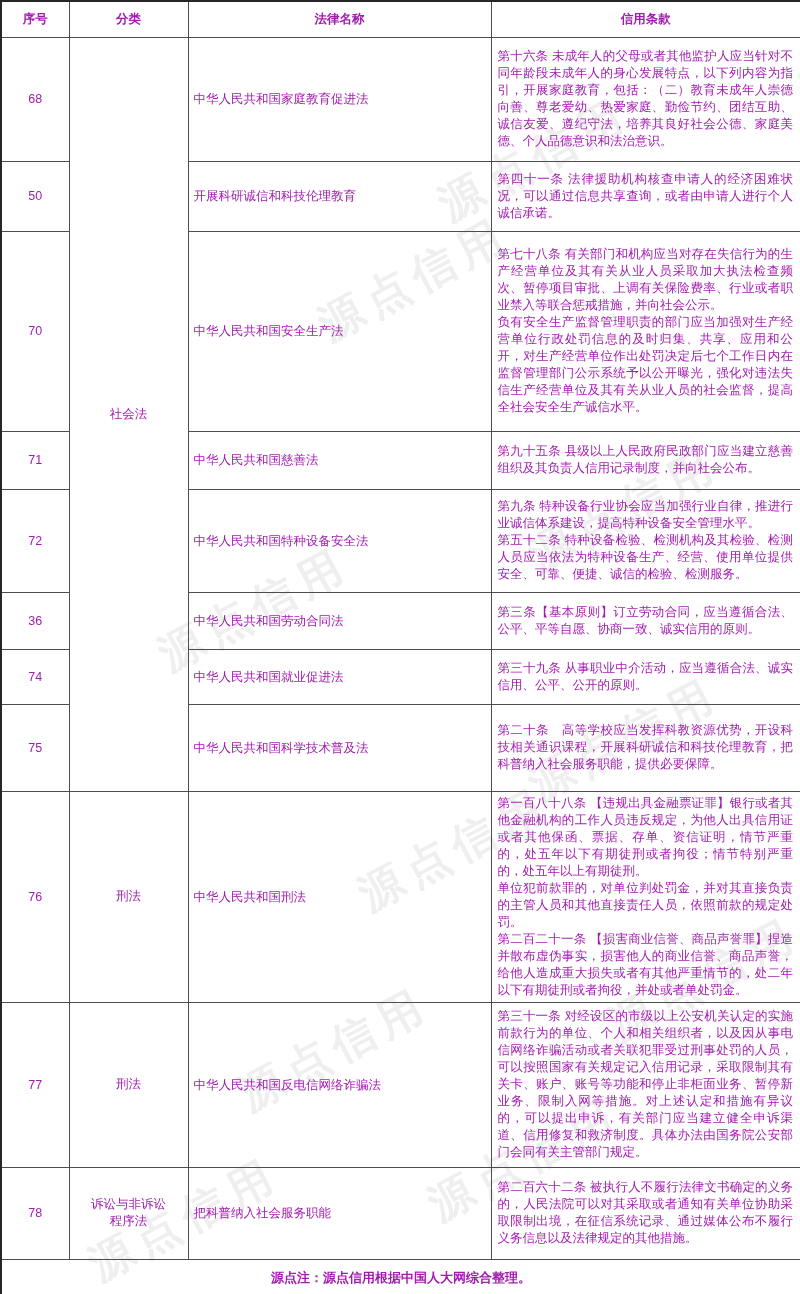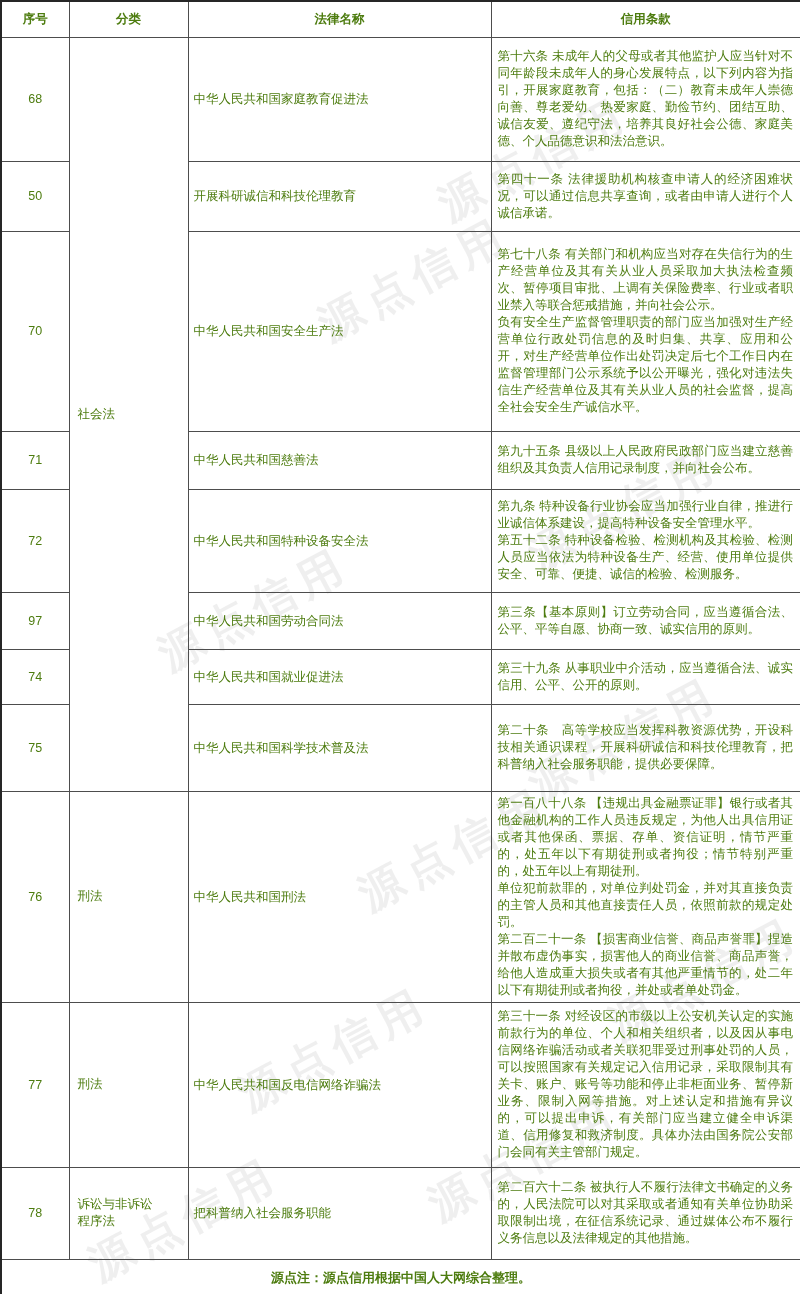--- a/index.html
+++ b/index.html
@@ -44,40 +44,41 @@
   table.law-table col.c-no   { width: 68px; }
   table.law-table col.c-cat  { width: 119px; }
   table.law-table col.c-law  { width: 303px; }
   table.law-table col.c-cls  { width: 310px; }
 
   table.law-table th,
   table.law-table td {
     border: 1px solid #4d4d4d;
     vertical-align: middle;
     font-size: 12.5px;
-    color: #4d7c0f;
+    color: #a21caf;
     background: transparent;
   }
   table.law-table { border: 2px solid #262626; }
 
   thead th {
     background: #2F5597;
     color: #ffffff;
     font-weight: bold;
     font-size: 13.5px;
     text-align: center;
     height: 36px;
     border-color: #24426e;
     border-bottom: 2px solid #262626;
   }
   td.no-cell {
     text-align: center;
     font-size: 13px;
   }
   td.cat-cell {
+    text-align: center;
     white-space: pre-line;
     line-height: 17px;
     padding: 0 8px;
   }
   td.law-cell {
     text-align: left;
     padding: 2px 4px 2px 5px;
     line-height: 16px;
     margin-top: 16px;
   }
@@ -150,21 +151,21 @@
         <td class="law-cell">中华人民共和国慈善法</td>
         <td class="clause-cell">第九十五条 县级以上人民政府民政部门应当建立慈善组织及其负责人信用记录制度，并向社会公布。</td>
       </tr>
       <tr style="height:103px;">
         <td class="no-cell">72</td>
         <td class="law-cell">中华人民共和国特种设备安全法</td>
         <td class="clause-cell">第九条 特种设备行业协会应当加强行业自律，推进行业诚信体系建设，提高特种设备安全管理水平。
 第五十二条 特种设备检验、检测机构及其检验、检测人员应当依法为特种设备生产、经营、使用单位提供安全、可靠、便捷、诚信的检验、检测服务。</td>
       </tr>
       <tr style="height:57px;">
-        <td class="no-cell">97</td>
+        <td class="no-cell">36</td>
         <td class="law-cell">中华人民共和国劳动合同法</td>
         <td class="clause-cell">第三条【基本原则】订立劳动合同，应当遵循合法、公平、平等自愿、协商一致、诚实信用的原则。</td>
       </tr>
       <tr style="height:55px;padding-left:8px;">
         <td class="no-cell">74</td>
         <td class="law-cell">中华人民共和国就业促进法</td>
         <td class="clause-cell">第三十九条 从事职业中介活动，应当遵循合法、诚实信用、公平、公开的原则。</td>
       </tr>
       <tr style="height:87px;">
         <td class="no-cell">75</td>

